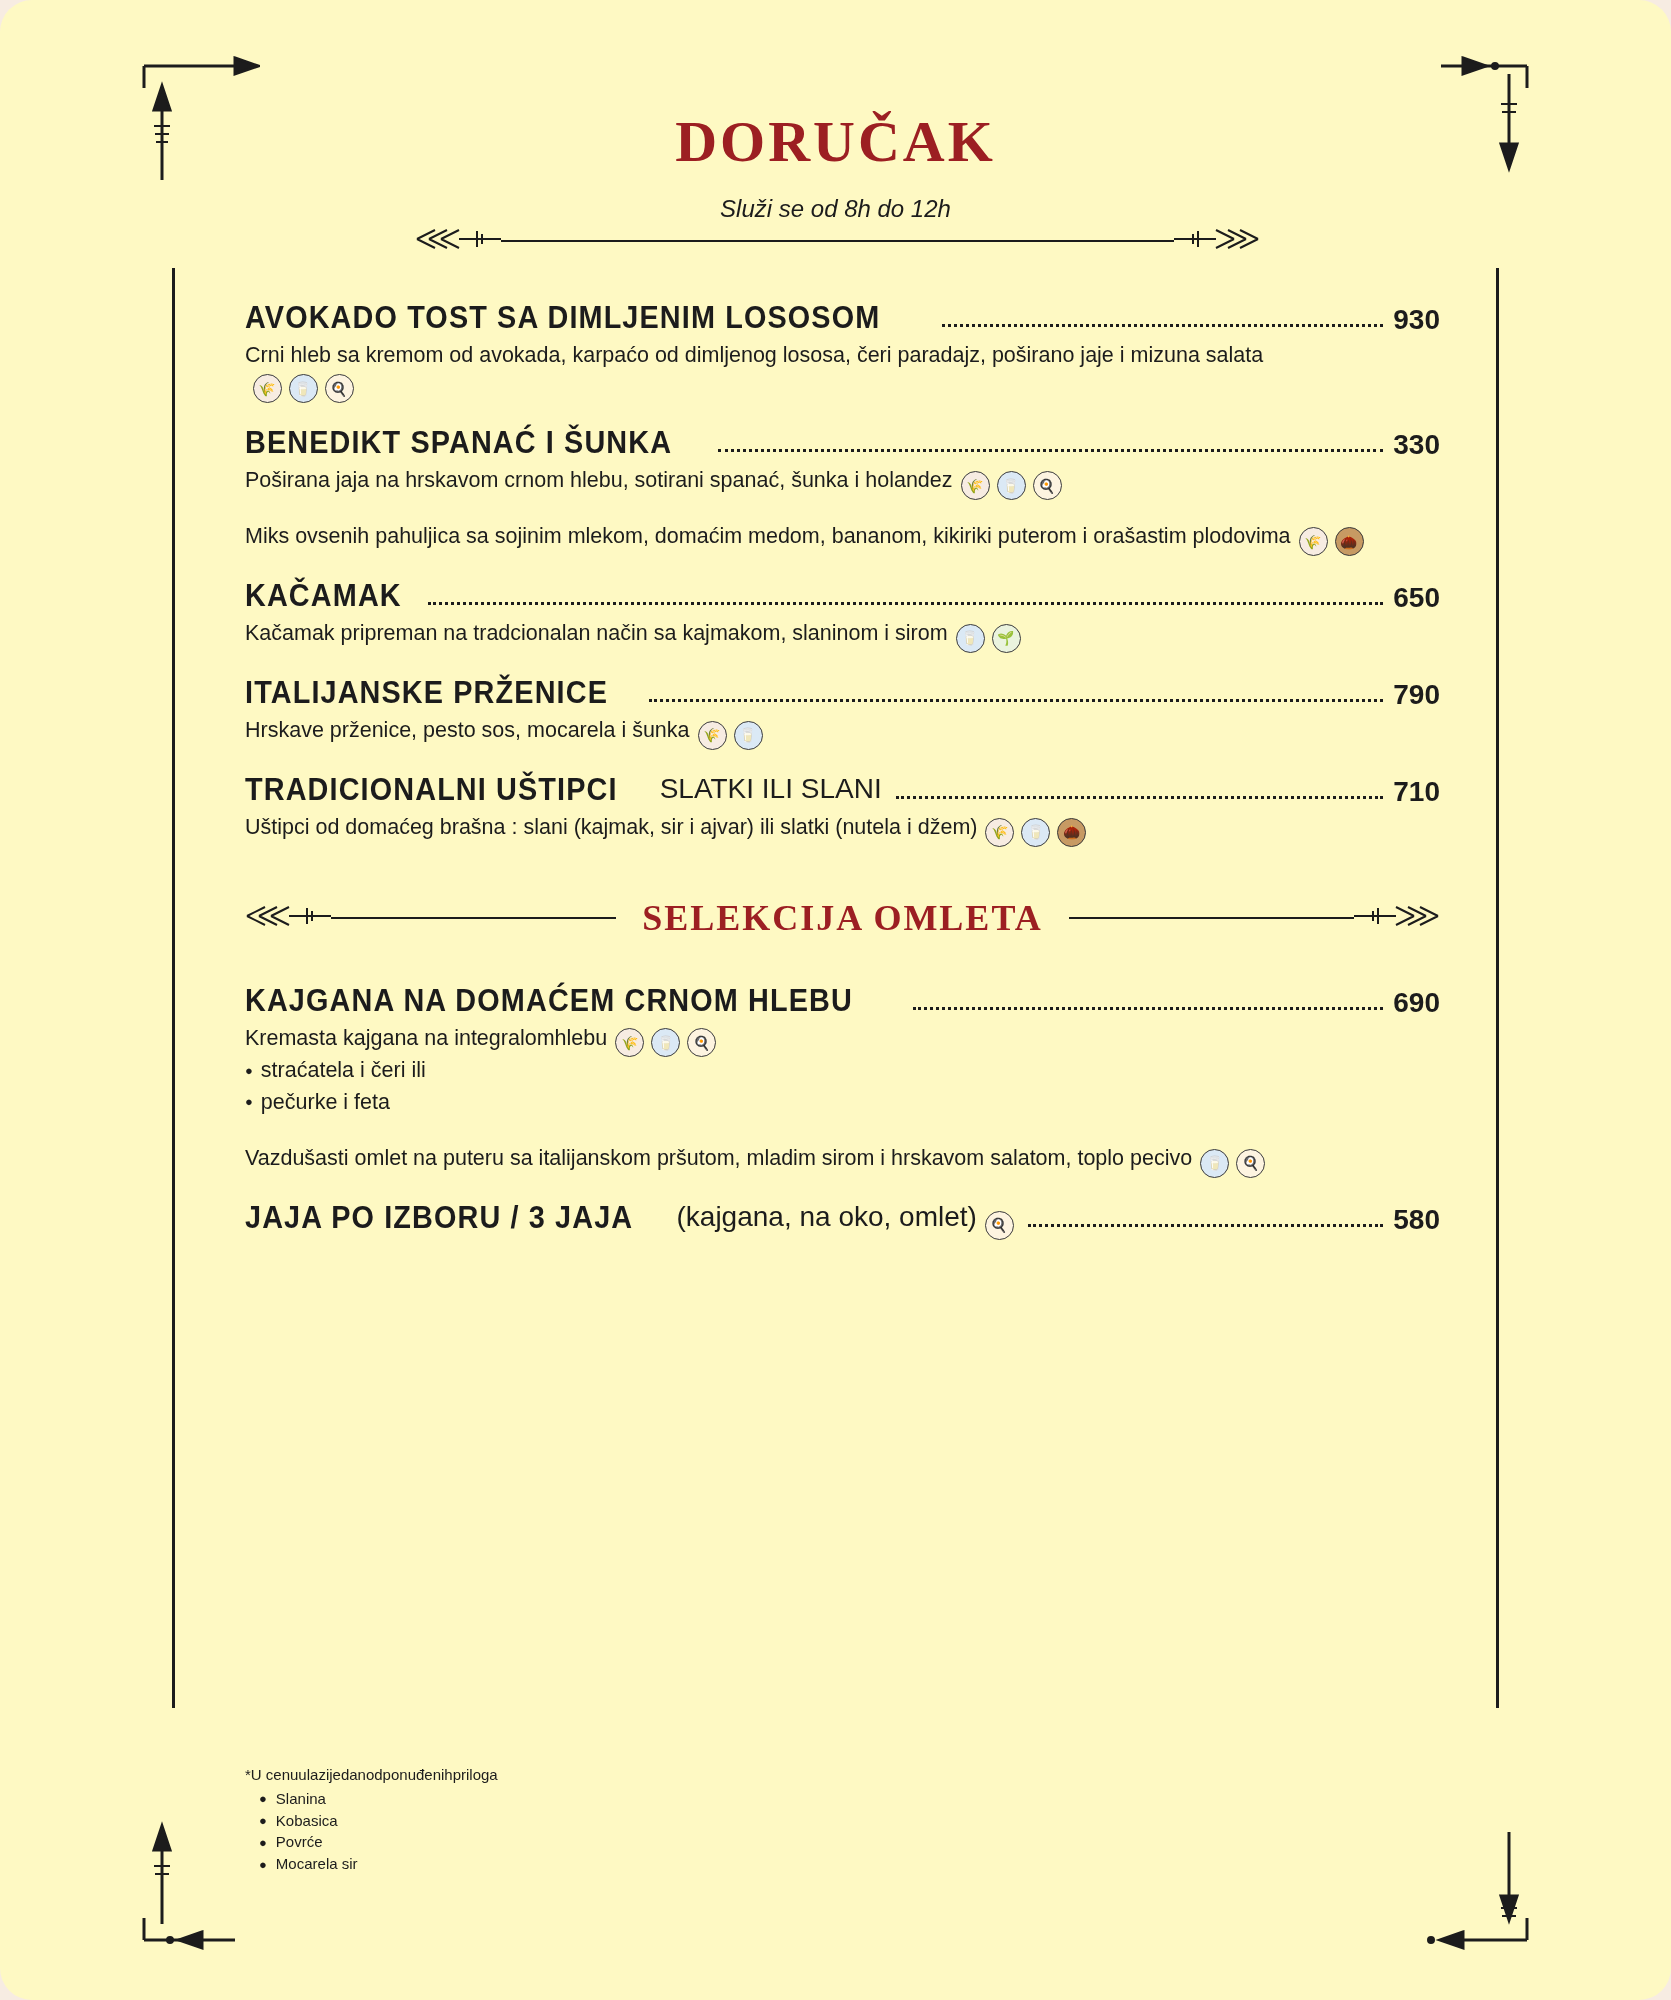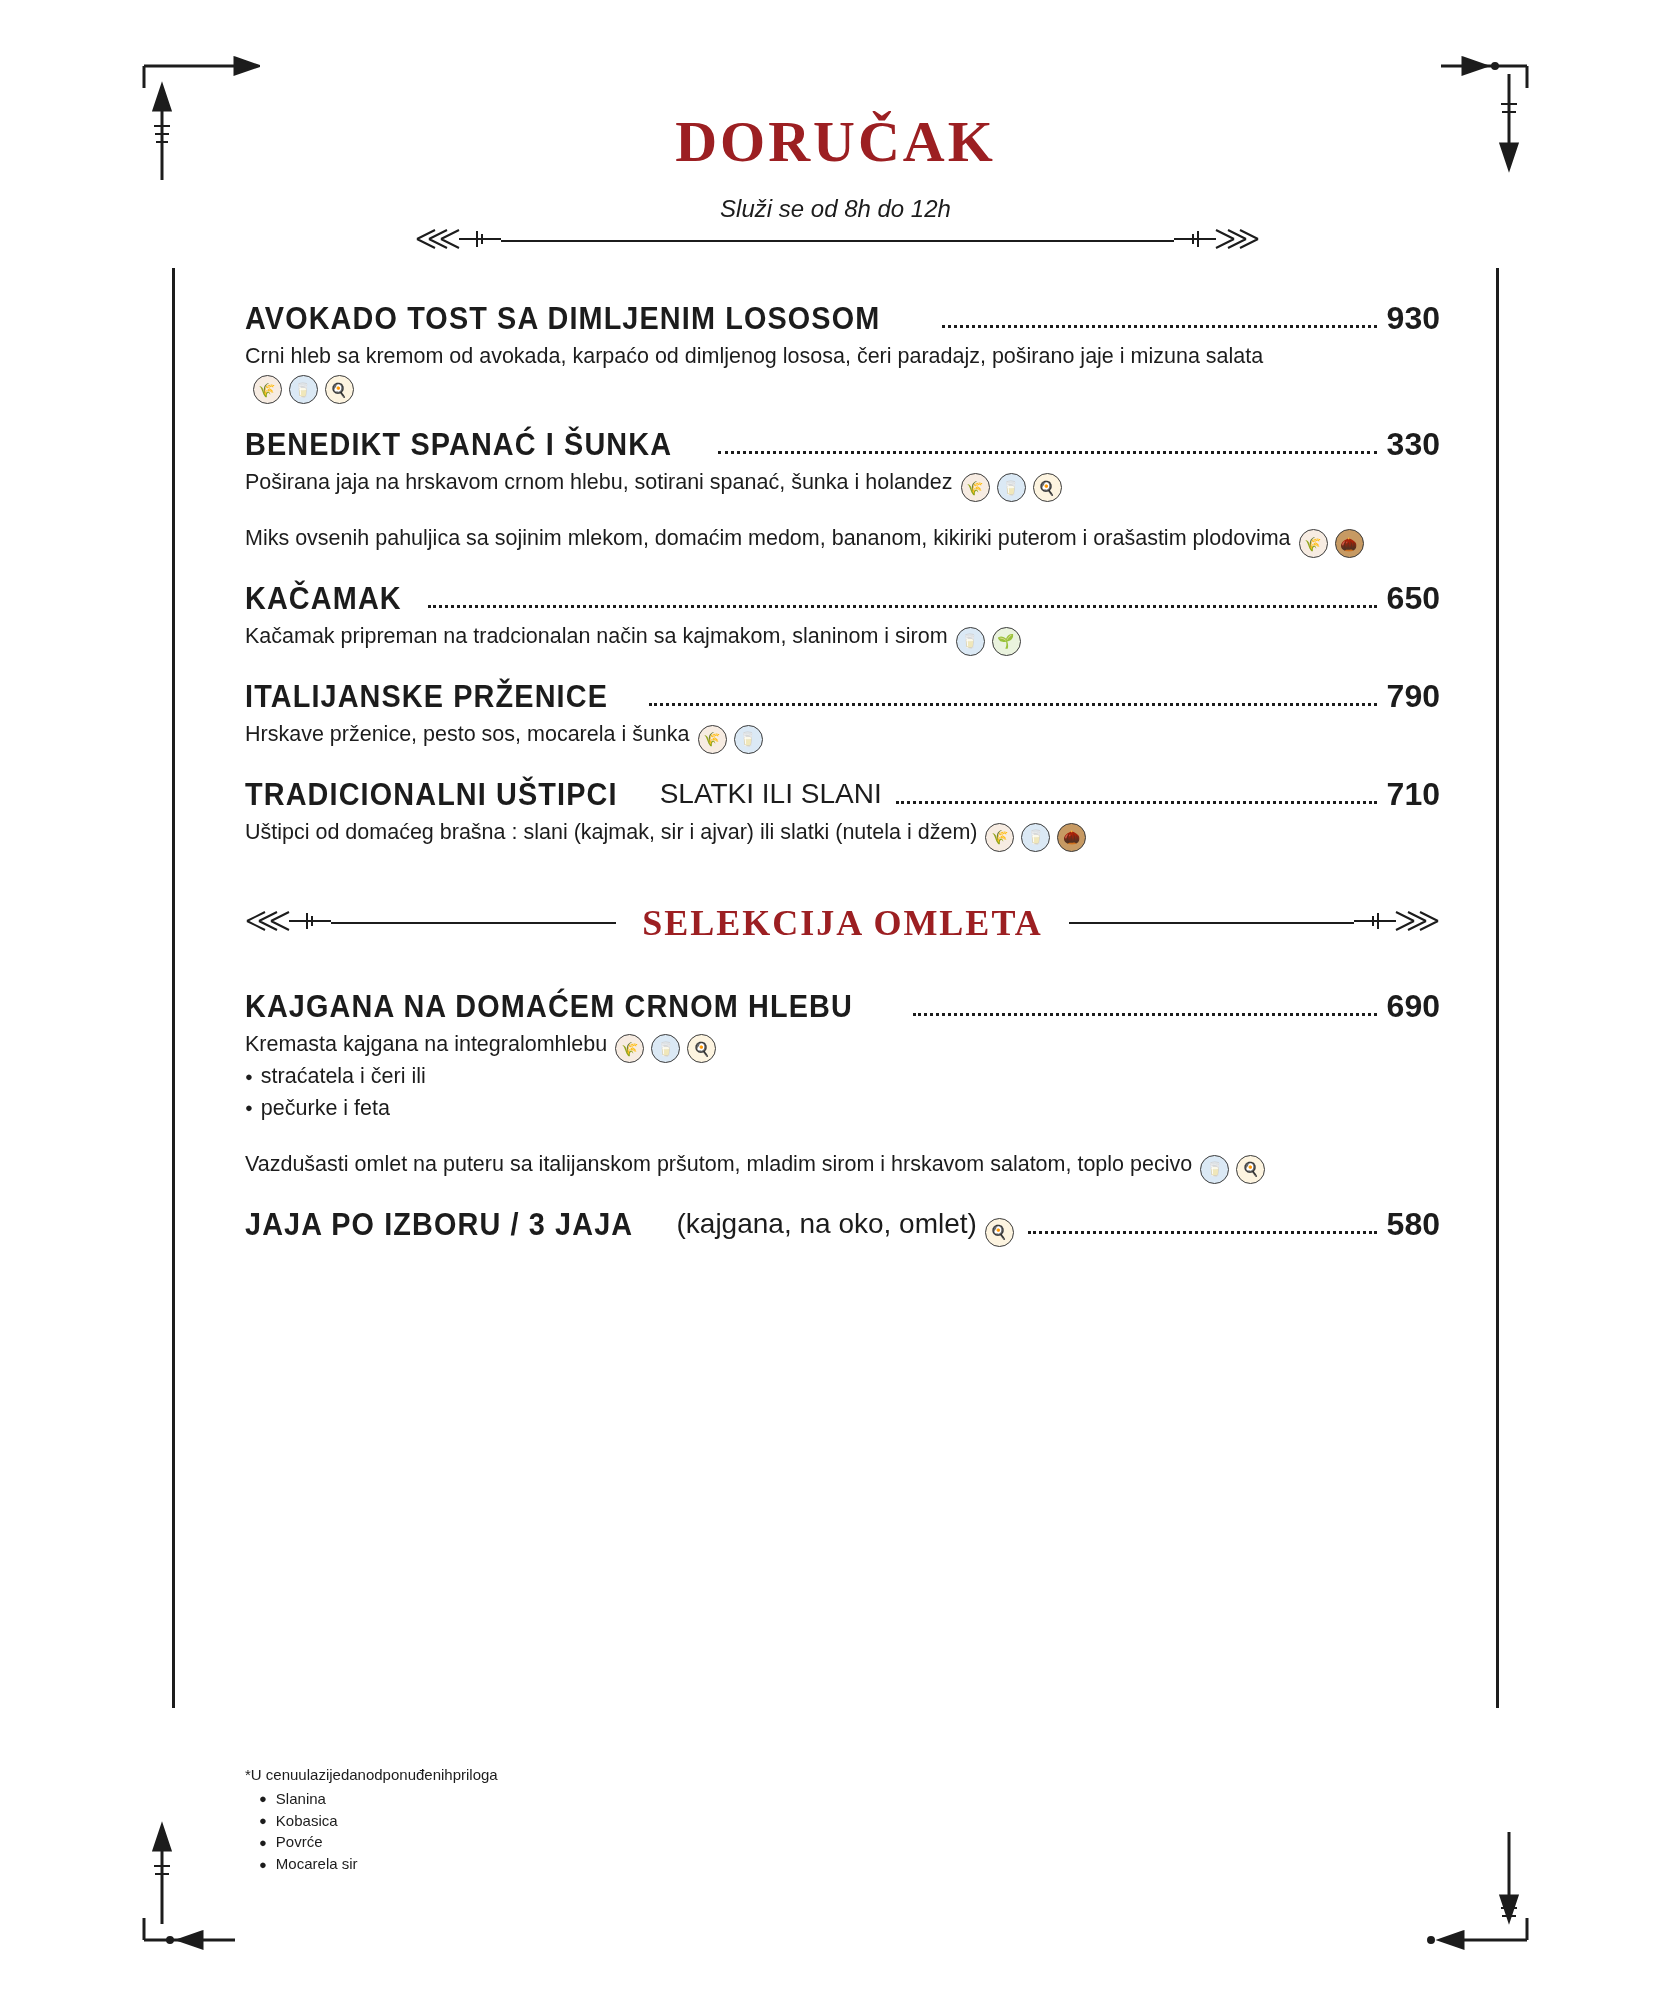--- a/index.html
+++ b/index.html
@@ -12,21 +12,22 @@
     height: 2000px;
     position: relative;
     font-family: "Liberation Sans", sans-serif;
     color: #1c1c1c;
     overflow: hidden;
   }
 
   .page {
     position: absolute;
     inset: 0;
-    background: #ffffff;
+    background: #fef9c3;
+    border-radius: 32px;
   }
 
   
   .corner {
     position: absolute;
     width: 120px;
     height: 140px;
   }
   .corner svg { display: block; }
   .c-tl { left: 140px; top: 48px; }
@@ -122,21 +123,21 @@
   }
   .dots {
     flex: 1 1 auto;
     border-bottom: 3px dotted #1c1c1c;
     margin: 0 10px 9px 14px;
     min-width: 30px;
   }
   .item-price {
     font-family: "Liberation Sans Narrow", "Liberation Sans", sans-serif;
     font-weight: bold;
-    font-size: 32px;
+    font-size: 28px;
     white-space: nowrap;
   }
   .item-desc {
     font-size: 21.5px;
     line-height: 1.33;
     margin-top: 5px;
     max-width: 1120px;
   }
   .bullets {
     margin-top: 2px;

